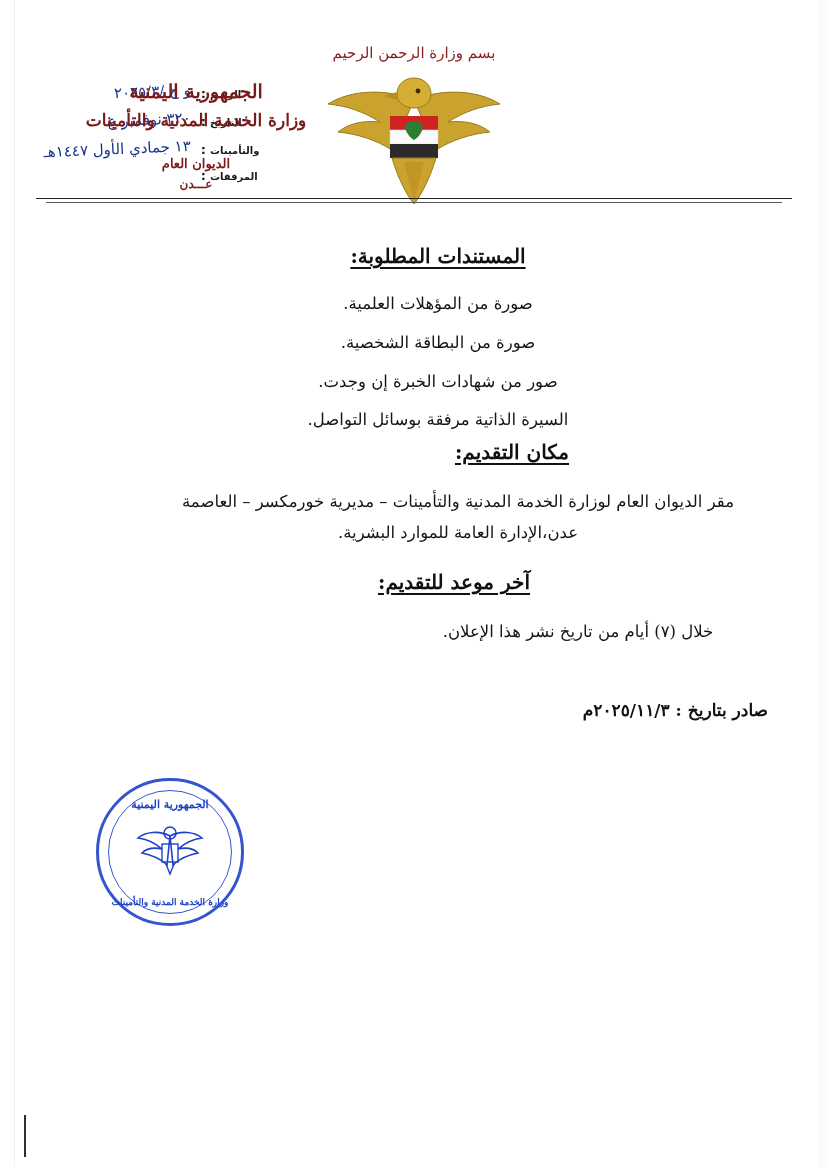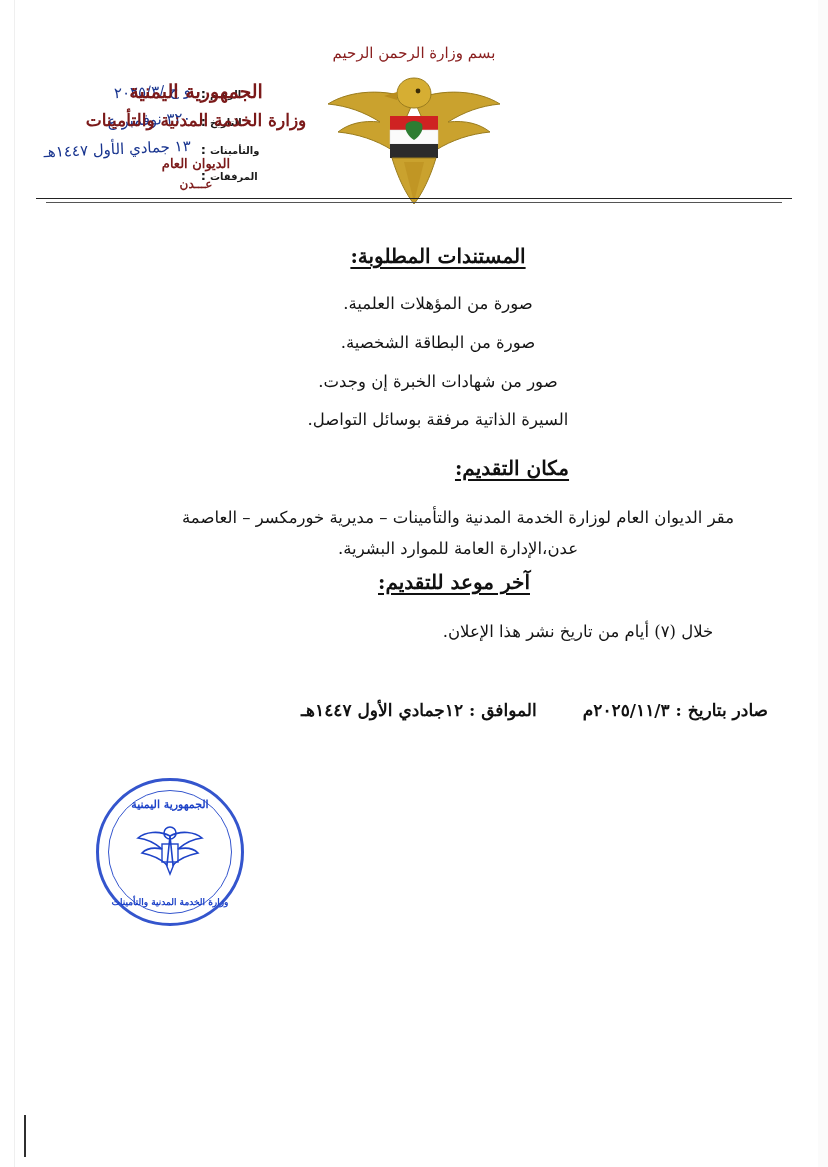--- a/index.html
+++ b/index.html
@@ -327,39 +327,35 @@
   <div class="body-wrap">
 
     <div class="abs" style="top:12px; right:16px; width:828px;">
       <div class="sec-head" style="margin-right:-80px;">المستندات المطلوبة:</div>
       <div class="line" style="margin-top:24px; margin-right:-80px;">صورة من المؤهلات العلمية.</div>
       <div class="line" style="margin-top:14px; margin-right:-80px;">صورة من البطاقة الشخصية.</div>
       <div class="line" style="margin-top:14px; margin-right:-80px;">صور من شهادات الخبرة إن وجدت.</div>
       <div class="line" style="margin-top:14px; margin-right:-80px;">السيرة الذاتية مرفقة بوسائل التواصل.</div>
     </div>
 
-    <div class="abs" style="top:224px; right:0; width:712px;padding-left:24px;">
+    <div class="abs" style="top:208px; right:0; width:712px;padding-left:24px;">
       <div class="sec-head" style="margin-right:-80px;">مكان التقديم:</div>
       <div class="para" style="margin-top:22px; margin-right:60px;">مقر الديوان العام لوزارة الخدمة المدنية والتأمينات – مديرية خورمكسر – العاصمة عدن،الإدارة العامة للموارد البشرية.</div>
     </div>
 
     <div class="abs" style="top:338px; right:0; width:828px;">
       <div class="sec-head" style="margin-right:-80px;">آخر موعد للتقديم:</div>
       <div class="para" style="margin-top:22px; margin-right:-60px;">خلال (٧) أيام من تاريخ نشر هذا الإعلان.</div>
     </div>
   </div>
 
   <div class="issue-line">
     <span>
       <span>صادر بتاريخ :</span>
       <span>٢٠٢٥/١١/٣م</span>
-    </span>
-    <span>
-      <span>الموافق :</span>
-      <span>١٢جمادي الأول ١٤٤٧هـ</span>
     </span>
   </div>
 
   <div class="stamp">
     <div class="stamp-ring"></div>
     <div class="stamp-ring inner"></div>
     <div class="stamp-text-top">الجمهورية اليمنية</div>
     <svg class="stamp-bird" viewBox="0 0 70 52" aria-hidden="true">
       <path d="M35 12 C24 6, 10 8, 3 14 C12 15, 20 19, 27 25 C18 23, 11 25, 7 29 C17 31, 26 35, 32 41 Z" fill="none" stroke="#1e43c8" stroke-width="1.6"></path>
       <path d="M35 12 C46 6, 60 8, 67 14 C58 15, 50 19, 43 25 C52 23, 59 25, 63 29 C53 31, 44 35, 38 41 Z" fill="none" stroke="#1e43c8" stroke-width="1.6"></path>

